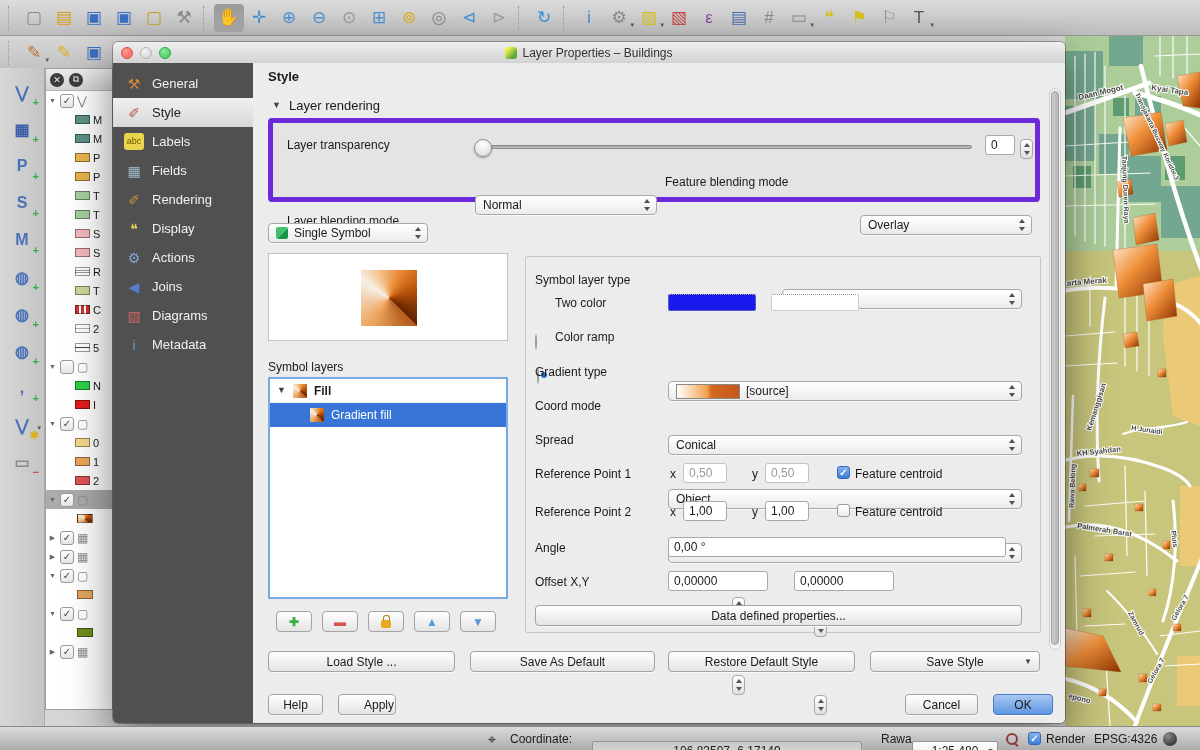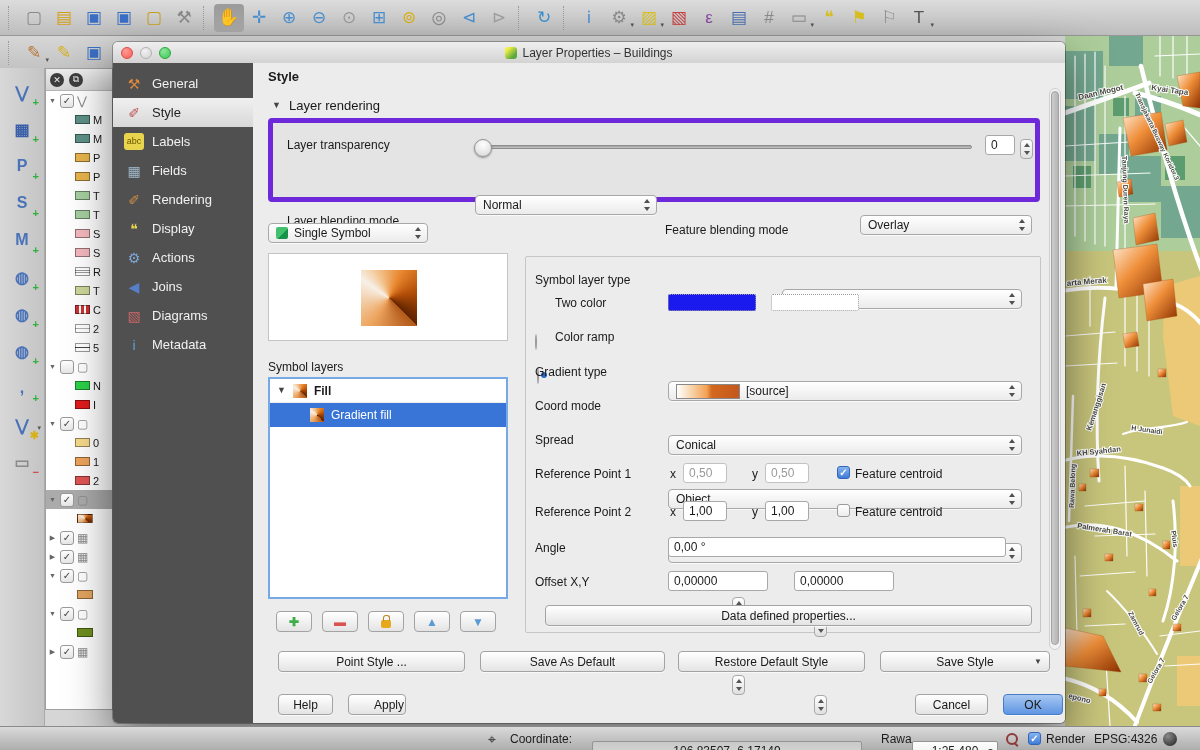--- a/index.html
+++ b/index.html
@@ -49,21 +49,21 @@
   .ud{position:absolute;right:4px;top:50%;transform:translateY(-50%);width:9px;height:12px;}
   .ud::before,.ud::after{content:"";position:absolute;left:1px;border-left:3.5px solid transparent;border-right:3.5px solid transparent;}
   .ud::before{top:0;border-bottom:4px solid #505050;}
   .ud::after{bottom:0;border-top:4px solid #505050;}
   .field{background:#fff;border:1px solid #a8a8a8;border-radius:3px;display:flex;align-items:center;padding:0 5px;height:20px;}
   .field.dis{color:#999;border-color:#c2c2c2;}
   .step{width:13px;height:20px;background:linear-gradient(#fff,#e0e0e0);border:1px solid #a8a8a8;border-radius:4px;position:relative;}
   .step::before,.step::after{content:"";position:absolute;left:2.5px;border-left:3.5px solid transparent;border-right:3.5px solid transparent;}
   .step::before{top:3px;border-bottom:4.5px solid #555;}
   .step::after{bottom:3px;border-top:4.5px solid #555;}
-  .btn{background:linear-gradient(#ffffff,#e4e4e4);border:1px solid #a3a3a3;border-radius:4px;display:flex;align-items:center;justify-content:center;height:21px;font-size:12px;color:#1a1a1a;box-shadow:0 1px 0 rgba(255,255,255,.7);margin-left:10px;}
+  .btn{background:linear-gradient(#ffffff,#e4e4e4);border:1px solid #a3a3a3;border-radius:4px;display:flex;align-items:center;justify-content:center;height:21px;font-size:12px;color:#1a1a1a;box-shadow:0 1px 0 rgba(255,255,255,.7);}
   .btn.primary{background:linear-gradient(#a8c8f2,#5e95e2);border-color:#477cc8;}
   .slider{height:4px;background:linear-gradient(#9e9e9e,#c6c6c6);border:1px solid #8e8e8e;border-radius:3px;position:relative;}
   .knob{position:absolute;left:-2px;top:-7px;width:16px;height:16px;border-radius:50%;background:radial-gradient(circle at 50% 30%,#ffffff,#d5d5d5);border:1px solid #939393;box-shadow:0 1px 2px rgba(0,0,0,.35);}
   .ck{width:13px;height:13px;border:1px solid #9a9a9a;border-radius:3px;background:linear-gradient(#fff,#ececec);display:flex;align-items:center;justify-content:center;box-sizing:border-box;}
   .ck.on{background:linear-gradient(#86b4f0,#3f7cd8);border-color:#3265b5;}
   .ck.on::after{content:"✓";color:#fff;font-size:10px;font-weight:bold;}
   .rad{width:14px;height:14px;border-radius:50%;border:1px solid #9a9a9a;background:linear-gradient(#fff,#e6e6e6);position:relative;box-sizing:border-box;}
   .rad.on::after{content:"";position:absolute;left:3px;top:3px;width:6px;height:6px;border-radius:50%;background:#2a66c8;}
   .conic{background:var(--bgrad);}
   .ramp{background:var(--ramp);border:1px solid #888;}
@@ -775,21 +775,21 @@
         <div class="ab slider" style="left:202px;top:22px;width:497px;">
           <div class="knob"></div>
         </div>
         <div class="ab field" style="left:712px;top:12px;width:30px;">0</div>
         <div class="ab step" style="left:747px;top:12px;"></div>
         <div class="lbl" style="left:14px;top:52px;margin-top:39px;">Layer blending mode</div>
         <div class="ab combo" style="left:202px;top:48px;width:182px;">
           <span>Normal</span>
           <span class="ud"></span>
         </div>
-        <div class="lbl" style="left:392px;top:52px;margin-top:48px;">Feature blending mode</div>
+        <div class="lbl" style="left:392px;top:52px;">Feature blending mode</div>
         <div class="ab combo" style="left:587px;top:48px;width:172px;">
           <span>Overlay</span>
           <span class="ud"></span>
         </div>
       </div>
 
       
       <div class="ab combo" style="left:15px;top:160px;width:160px;">
         <span class="ssicon"></span>
         <span>Single Symbol</span>
@@ -893,21 +893,21 @@
       </div>
       <div class="ab sbtn" style="left:23px;top:548px;color:#3fae49;font-weight:bold;">✚</div>
       <div class="ab sbtn" style="left:69px;top:548px;color:#d9534f;">▬</div>
       <div class="ab sbtn" style="left:115px;top:548px;">
           <span class="ilock"></span>
         </div>
       <div class="ab sbtn" style="left:161px;top:548px;color:#5b9bd5;">▲</div>
       <div class="ab sbtn" style="left:207px;top:548px;color:#5b9bd5;">▼</div>
 
       
-      <div class="ab btn" style="left:15px;top:588px;width:187px;">Point Style ...</div>
+      <div class="ab btn" style="left:15px;top:588px;width:187px;">Load Style ...</div>
       <div class="ab btn" style="left:217px;top:588px;width:185px;">Save As Default</div>
       <div class="ab btn" style="left:415px;top:588px;width:187px;">Restore Default Style</div>
       <div class="ab btn" style="left:617px;top:588px;width:170px;position:absolute;">
         <span>Save Style</span>
         <span style="position:absolute;right:7px;font-size:8px;color:#444;">▼</span>
       </div>
 
       
       <div class="ab btn" style="left:15px;top:631px;width:55px;">Help</div>
       <div class="ab btn" style="left:85px;top:631px;width:58px;padding-left:24px;">Apply</div>

